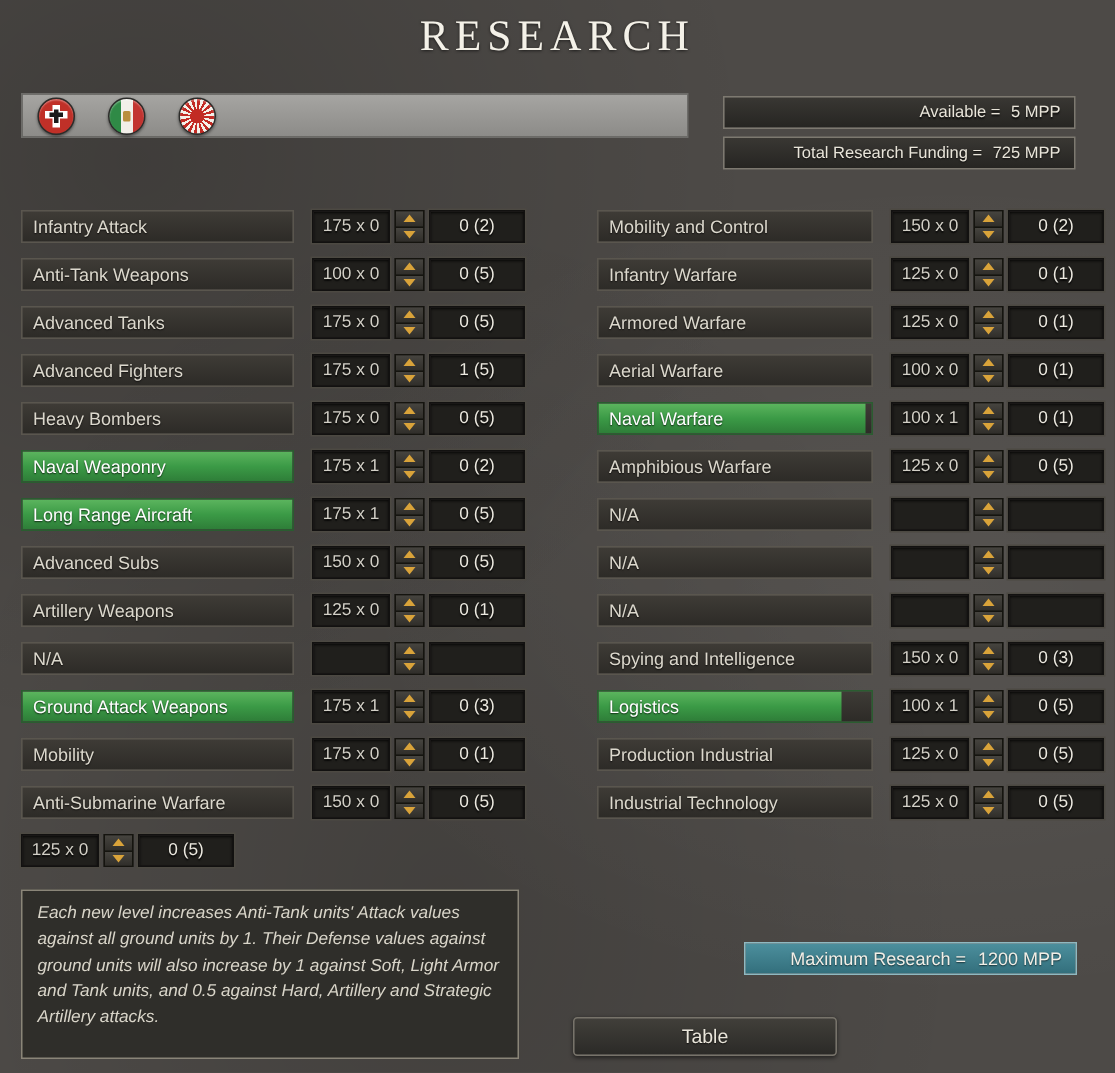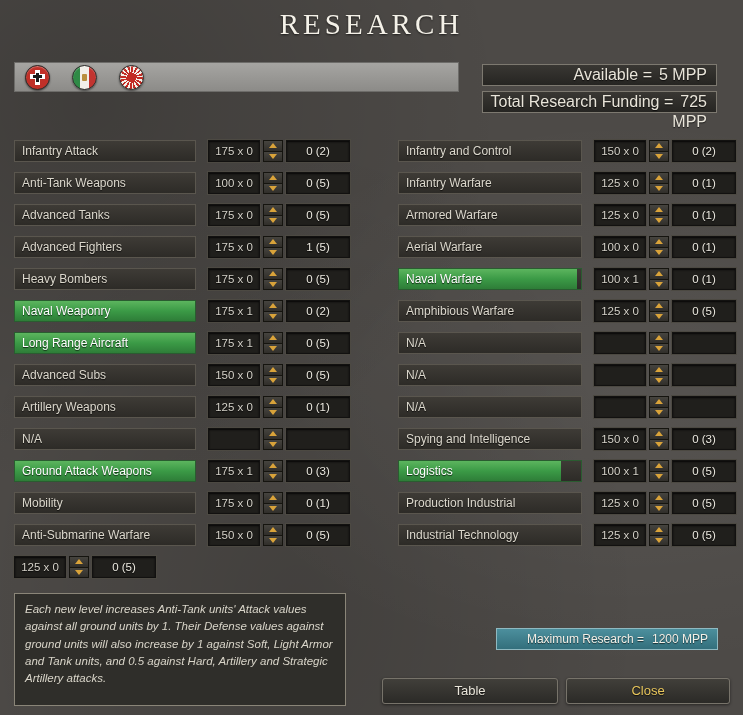--- a/index.html
+++ b/index.html
@@ -58,21 +58,21 @@
   .flag-japan{
     background:
       radial-gradient(circle at 50% 50%, #c22b24 0 29%, rgba(0,0,0,0) 30%),
       repeating-conic-gradient(#c22b24 0 11.25deg, #f4f1ea 11.25deg 22.5deg);
   }
   
   .info-bar{
     position:absolute;width:235px;height:22px;box-sizing:border-box;
     background:linear-gradient(#393733,#262522);
     border:1px solid #7d7970;
-    color:#e9e5da;font-size:16px;line-height:20px;
+    color:#e9e5da;font-size:11px;line-height:20px;
     text-align:right;padding-right:9px;
     text-shadow:0 1px 1px rgba(0,0,0,0.7);
   }
   #available-bar{left:482px;top:64px;}
   #funding-bar{left:482px;top:91px;}
   .info-bar .val{margin-left:7px;}
   
   .column{position:absolute;top:140px;}
   #left-column{left:14px;}
   #right-column{left:398px;}
@@ -399,21 +399,21 @@
             <span class="tri-down"></span>
           </div>
     </div>
     <div class="valbox count">0 (5)</div>
   </div>
 </div>
   <div class="column" id="right-column">
   <div class="row">
     <div class="label">
       <div class="fill"></div>
-      <span class="label-text">Infantry and Control</span>
+      <span class="label-text">Mobility and Control</span>
     </div>
     <div class="valbox cost">150 x 0</div>
     <div class="spinner">
       <div class="spin up">
             <span class="tri-up"></span>
           </div>
       <div class="spin down">
             <span class="tri-down"></span>
           </div>
     </div>
@@ -627,15 +627,14 @@
 
   <div class="desc-box">
     <span>Each new level increases Anti-Tank units' Attack values against all ground units by 1. Their Defense values against ground units will also increase by 1 against Soft, Light Armor and Tank units, and 0.5 against Hard, Artillery and Strategic Artillery attacks.</span>
   </div>
 
   <div class="max-bar">
     <span>Maximum Research =</span><span class="val">1200 MPP</span>
   </div>
 
   <div class="btn" id="table-button">Table</div>
-  <div class="btn" id="close-button">Close</div>
 
 </div>
 
 </body></html>

